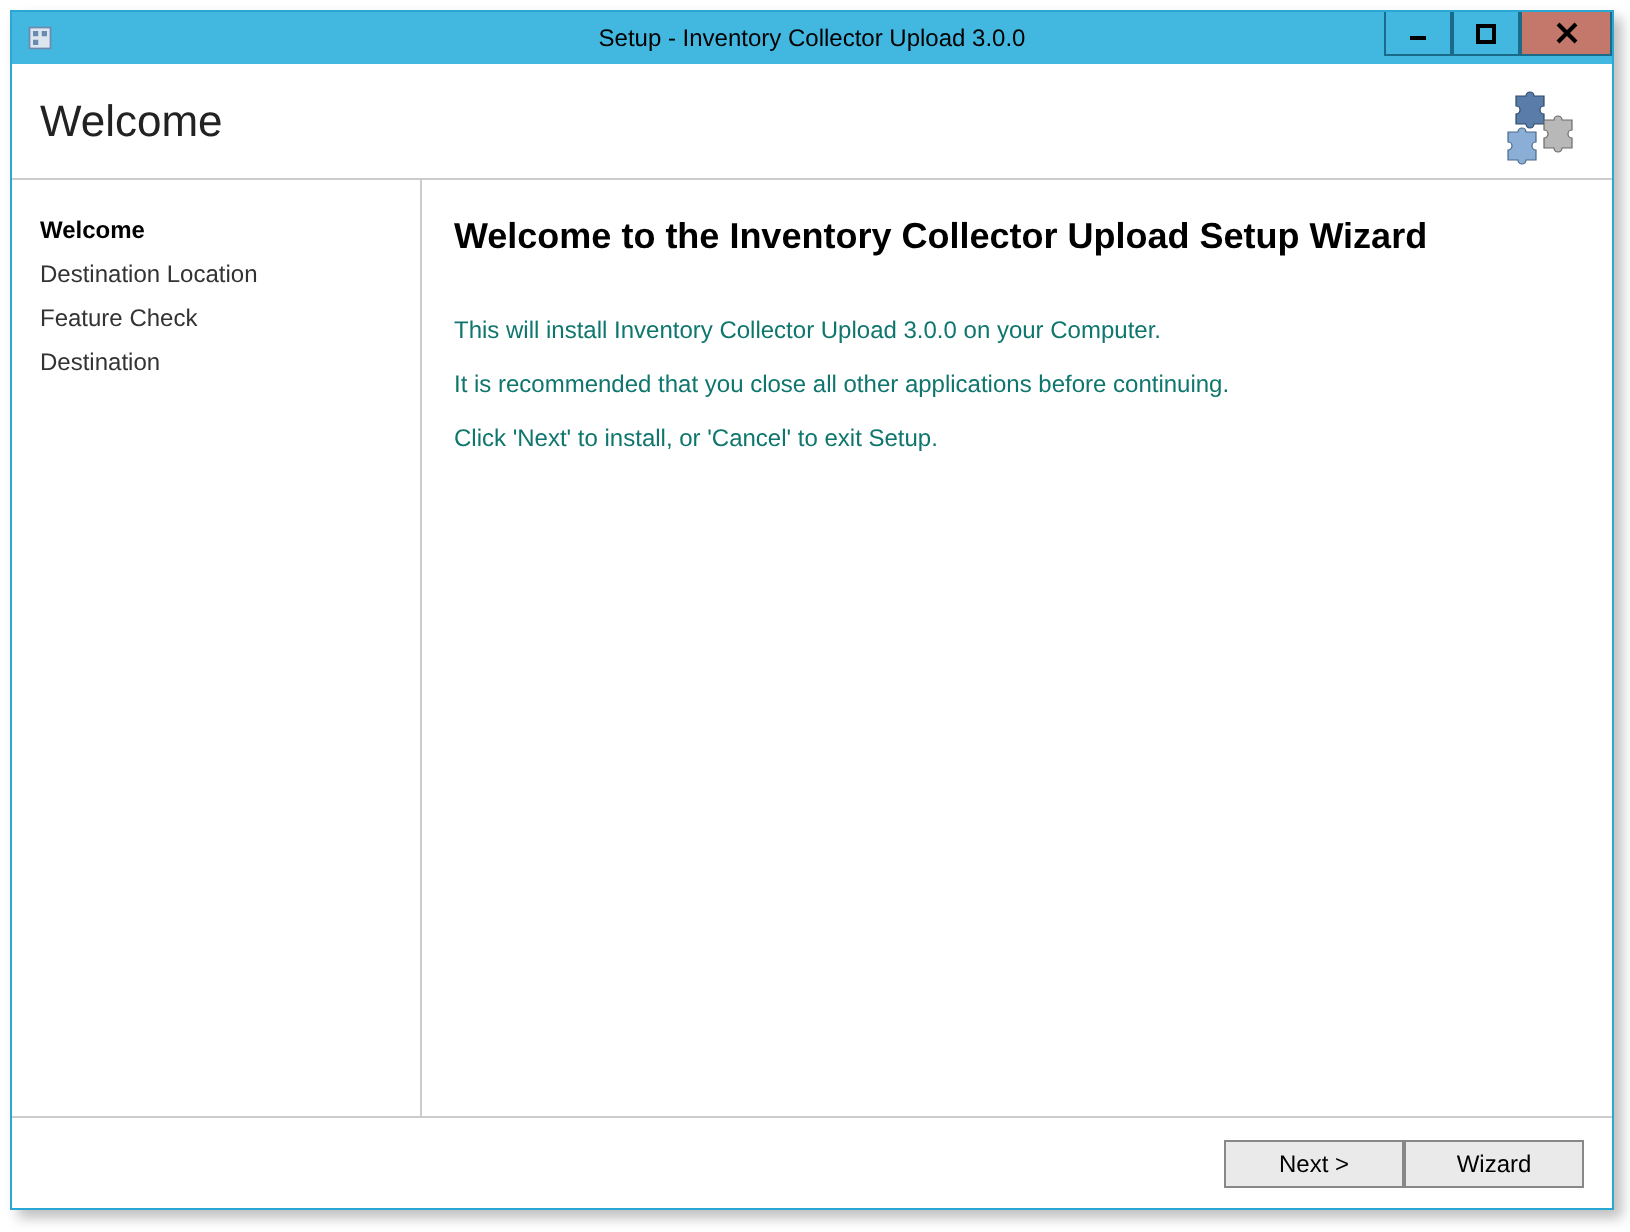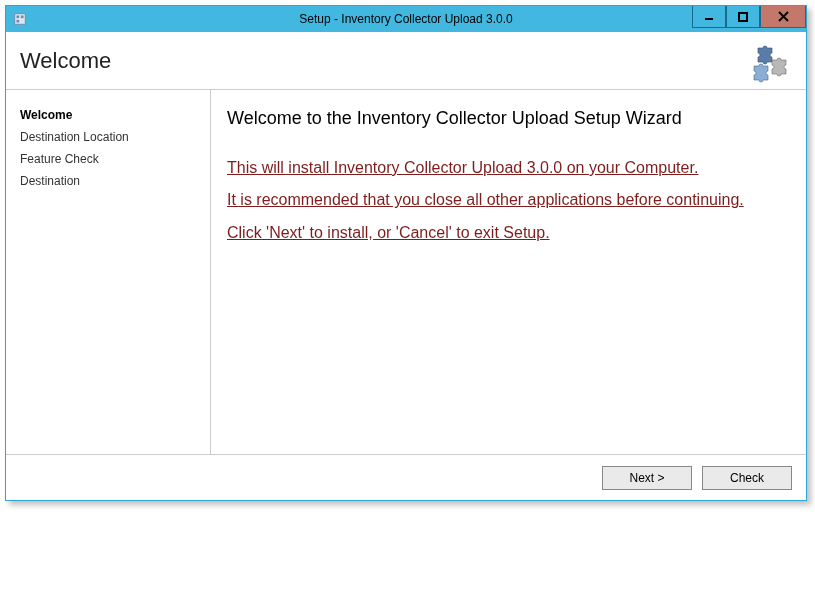--- a/index.html
+++ b/index.html
@@ -7,21 +7,21 @@
       font-family: "Segoe UI", Tahoma, Arial, sans-serif;
       background: #fff;
       width: 815px;
       height: 616px;
       overflow: hidden;
       position: relative;
     }
     .window {
       position: absolute;
       left: 5px; top: 5px;
-      width: 802px; height: 496px;
+      width: 802px; height: 600px;
       border: 1px solid #2ba7d6;
       background: #fff;
       box-shadow: 4px 4px 6px rgba(0,0,0,0.25);
       display: flex;
       flex-direction: column;
     }
     .titlebar {
       height: 26px;
       background: #42b8e0;
       display: flex;
@@ -103,40 +103,38 @@
       font-weight: bold;
       color: #000;
     }
     
     .main-panel {
       flex: 1;
       padding: 18px 20px 10px 16px;
     }
     .main-heading {
       font-size: 18px;
-      font-weight: 400;
+      font-weight: 700;
       color: #000;
       margin-bottom: 28px;
     }
     .main-text {
-      font-size: 16px;
-      color: #7f1d1d;
+      font-size: 12px;
+      color: #0f766e;
       margin-bottom: 10px;
       line-height: 1.4;
-      text-decoration: underline;
     }
     
     .footer {
       height: 46px;
       border-top: 1px solid #ccc;
       display: flex;
       justify-content: flex-end;
       align-items: center;
       padding: 0 14px;
-      gap: 10px;
       flex: 0 0 auto;
     }
     .btn {
       width: 90px;
       height: 24px;
       border: 1px solid #888;
       background: #eaeaea;
       font-size: 12px;
       color: #000;
       cursor: pointer;
@@ -207,16 +205,16 @@
     <div class="main-panel">
       <div class="main-heading">Welcome to the Inventory Collector Upload Setup Wizard</div>
       <p class="main-text">This will install Inventory Collector Upload 3.0.0 on your Computer.</p>
       <p class="main-text">It is recommended that you close all other applications before continuing.</p>
       <p class="main-text">Click 'Next' to install, or 'Cancel' to exit Setup.</p>
     </div>
   </div>
 
   <div class="footer">
     <button class="btn">Next &gt;</button>
-    <button class="btn">Check</button>
+    <button class="btn">Wizard</button>
   </div>
 
 </div>
 
 </body></html>

